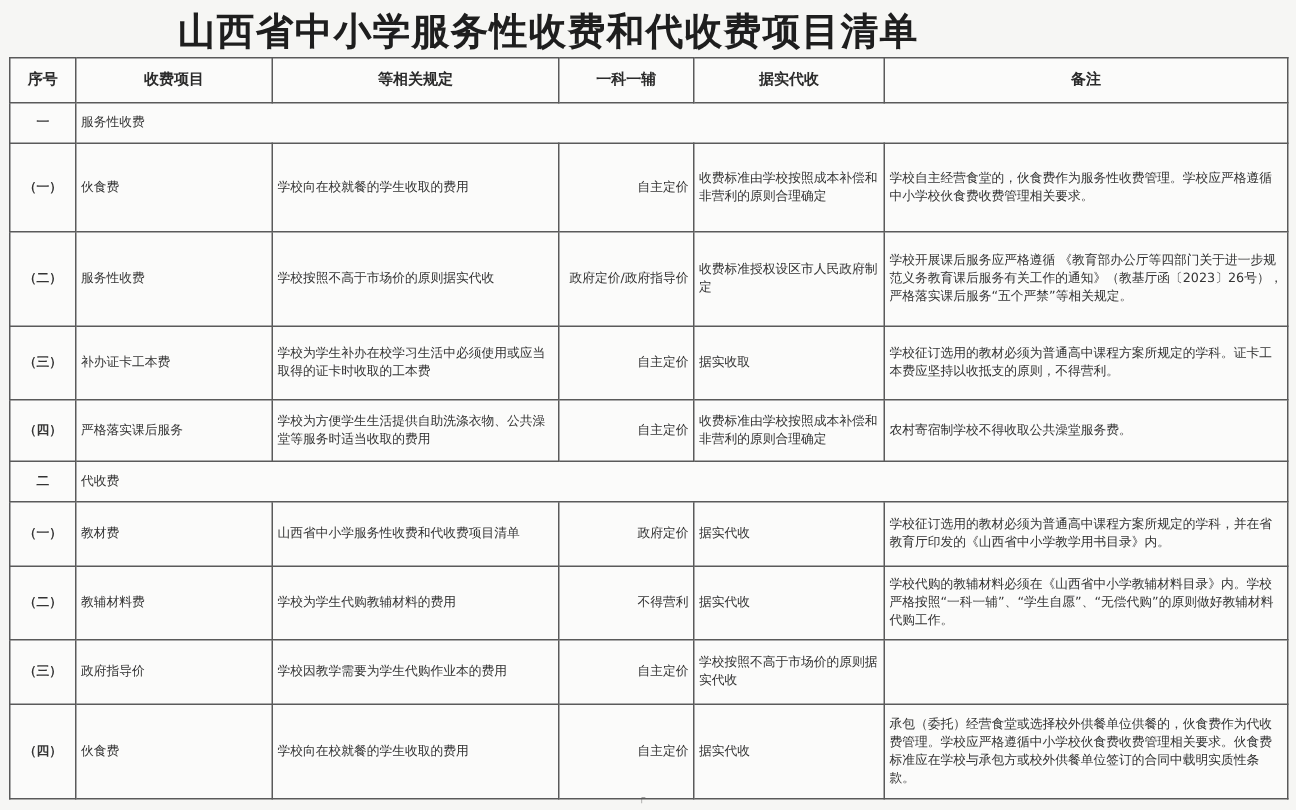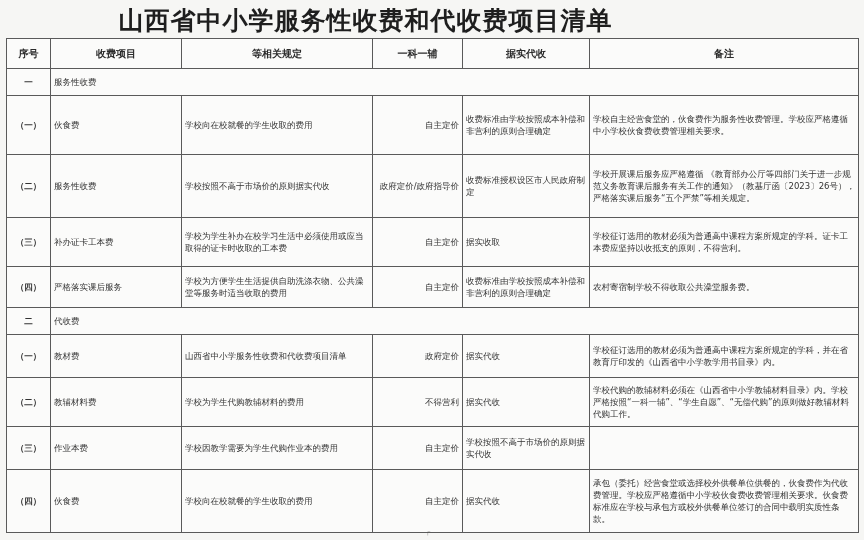--- a/index.html
+++ b/index.html
@@ -132,21 +132,21 @@
     <tr class="h50">
       <td class="no">（二）</td>
       <td>教辅材料费</td>
       <td>学校为学生代购教辅材料的费用</td>
       <td class="center">不得营利</td>
       <td>据实代收</td>
       <td>学校代购的教辅材料必须在《山西省中小学教辅材料目录》内。学校严格按照“一科一辅”、“学生自愿”、“无偿代购”的原则做好教辅材料代购工作。</td>
     </tr>
     <tr class="h42">
       <td class="no">（三）</td>
-      <td>作业本费</td>
+      <td>政府指导价</td>
       <td>学校因教学需要为学生代购作业本的费用</td>
       <td class="center">自主定价</td>
       <td>学校按照不高于市场价的原则据实代收</td>
       <td></td>
     </tr>
     <tr class="h60">
       <td class="no">（四）</td>
       <td>伙食费</td>
       <td>学校向在校就餐的学生收取的费用</td>
       <td class="center">自主定价</td>

